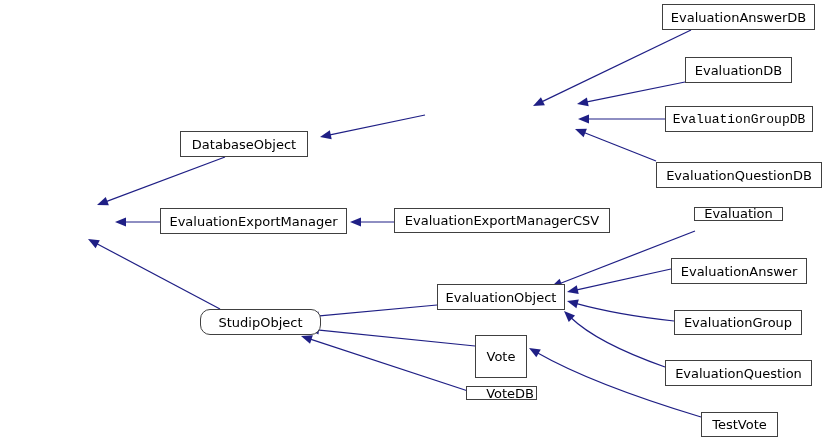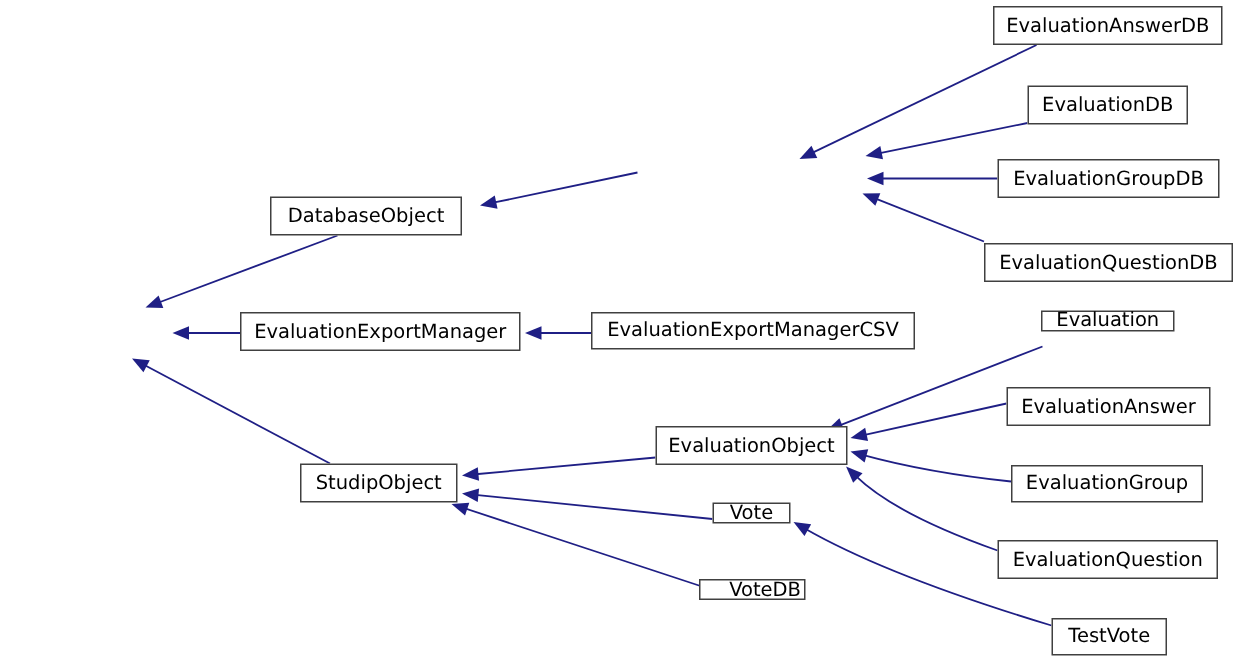--- a/index.html
+++ b/index.html
@@ -97,33 +97,33 @@
       </div>
       <div class="node" style="left: 394px; top: 208px; width: 216px; height: 25px;">
         <span>EvaluationExportManagerCSV</span>
       </div>
       <div class="node" style="left: 685px; top: 57px; width: 107px; height: 26px;">
         <span>EvaluationDB</span>
       </div>
       <div class="node" style="left: 662px; top: 4px; width: 153px; height: 26px;">
         <span>EvaluationAnswerDB</span>
       </div>
-      <div class="node" style="left: 665px; top: 106px; width: 148px; height: 26px;">
+      <div class="node" style="left: 665px; top: 106px; width: 148px; height: 26px; font-family: Liberation Mono, monospace;">
         <span>EvaluationGroupDB</span>
       </div>
       <div class="node" style="left: 656px; top: 162px; width: 166px; height: 26px;">
         <span>EvaluationQuestionDB</span>
       </div>
-      <div class="node" style="left: 200px; top: 309px; width: 105px; height: 26px;">
+      <div class="node" style="left: 200px; top: 309px; width: 121px; height: 26px; border-radius: 10px;">
         <span>StudipObject</span>
       </div>
       <div class="node" style="left: 437px; top: 284px; width: 128px; height: 26px;">
         <span>EvaluationObject</span>
       </div>
-      <div class="node" style="left: 475px; top: 335px; width: 52px; height: 14px;">
+      <div class="node" style="left: 475px; top: 335px; width: 52px; height: 43px;">
         <span>Vote</span>
       </div>
       <div class="node" style="left: 466px; top: 386px; width: 71px; height: 14px; justify-content: flex-end;">
         <span>VoteDB</span>
       </div>
       <div class="node" style="left: 694px; top: 207px; width: 89px; height: 14px; align-items: flex-end;">
         <span>Evaluation</span>
       </div>
       <div class="node" style="left: 671px; top: 258px; width: 136px; height: 26px;">
         <span>EvaluationAnswer</span>

